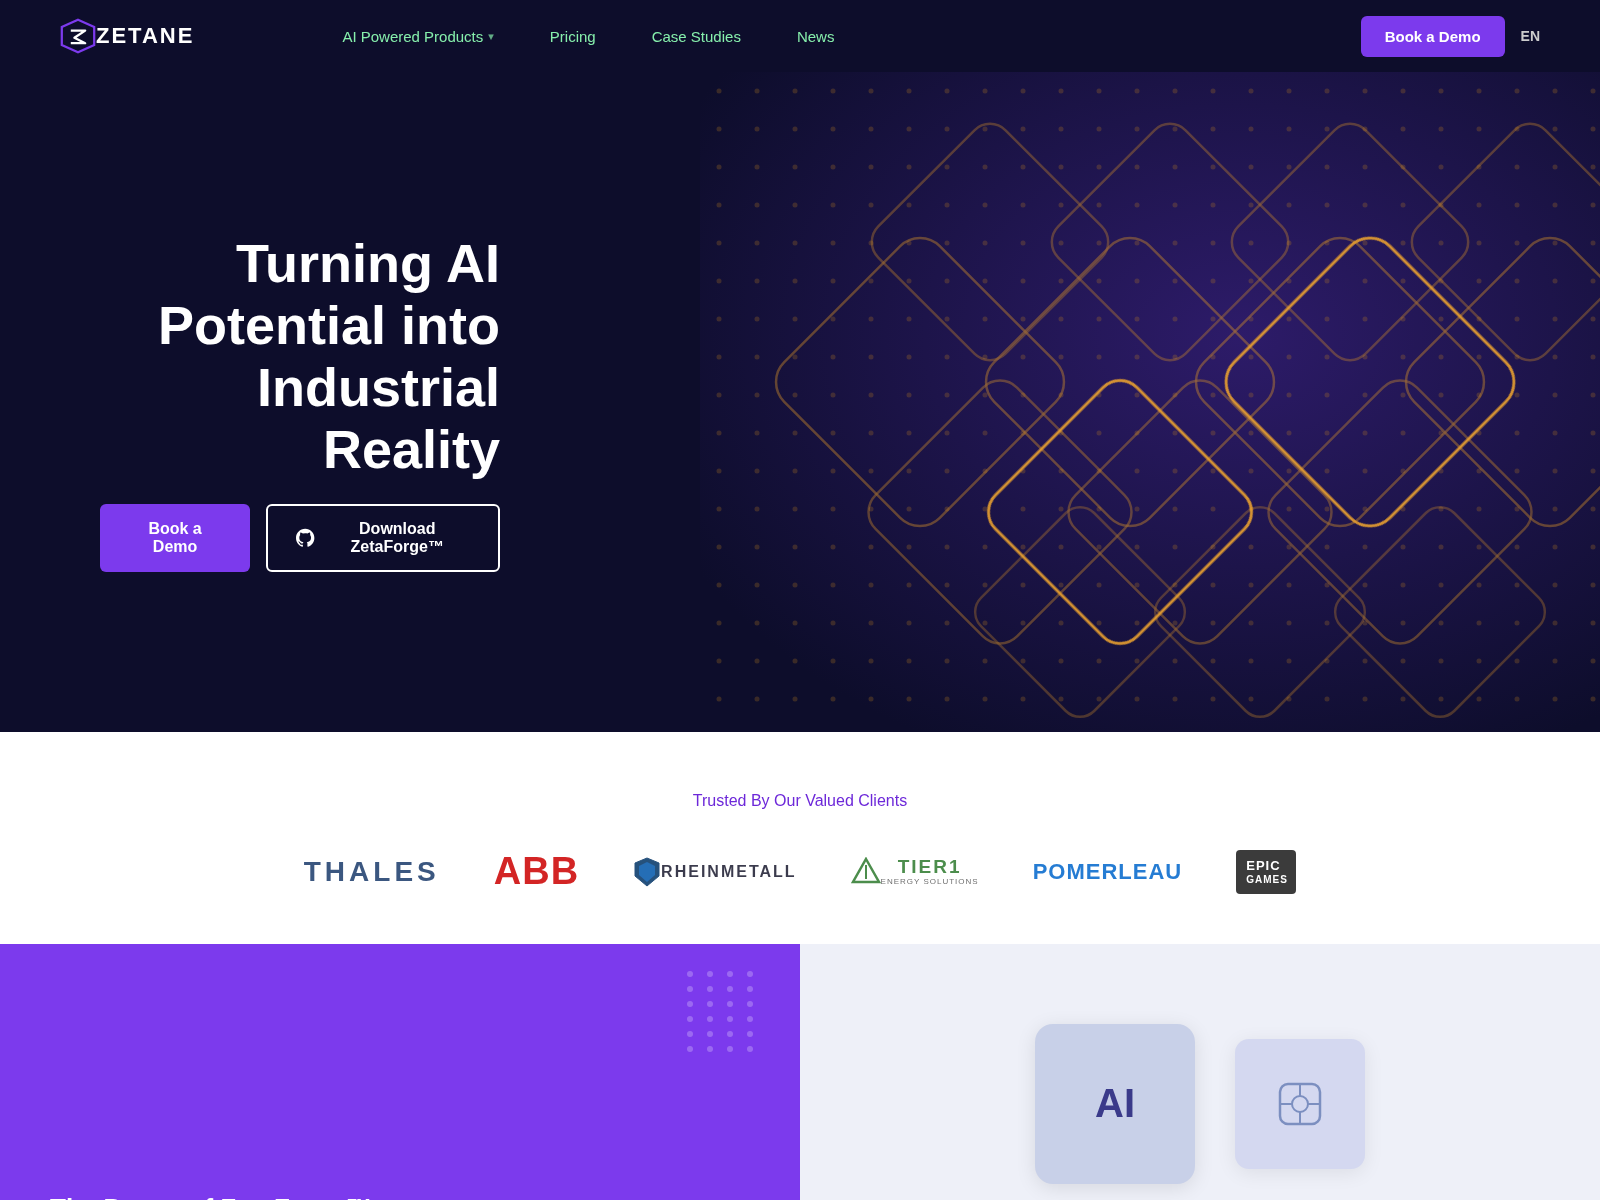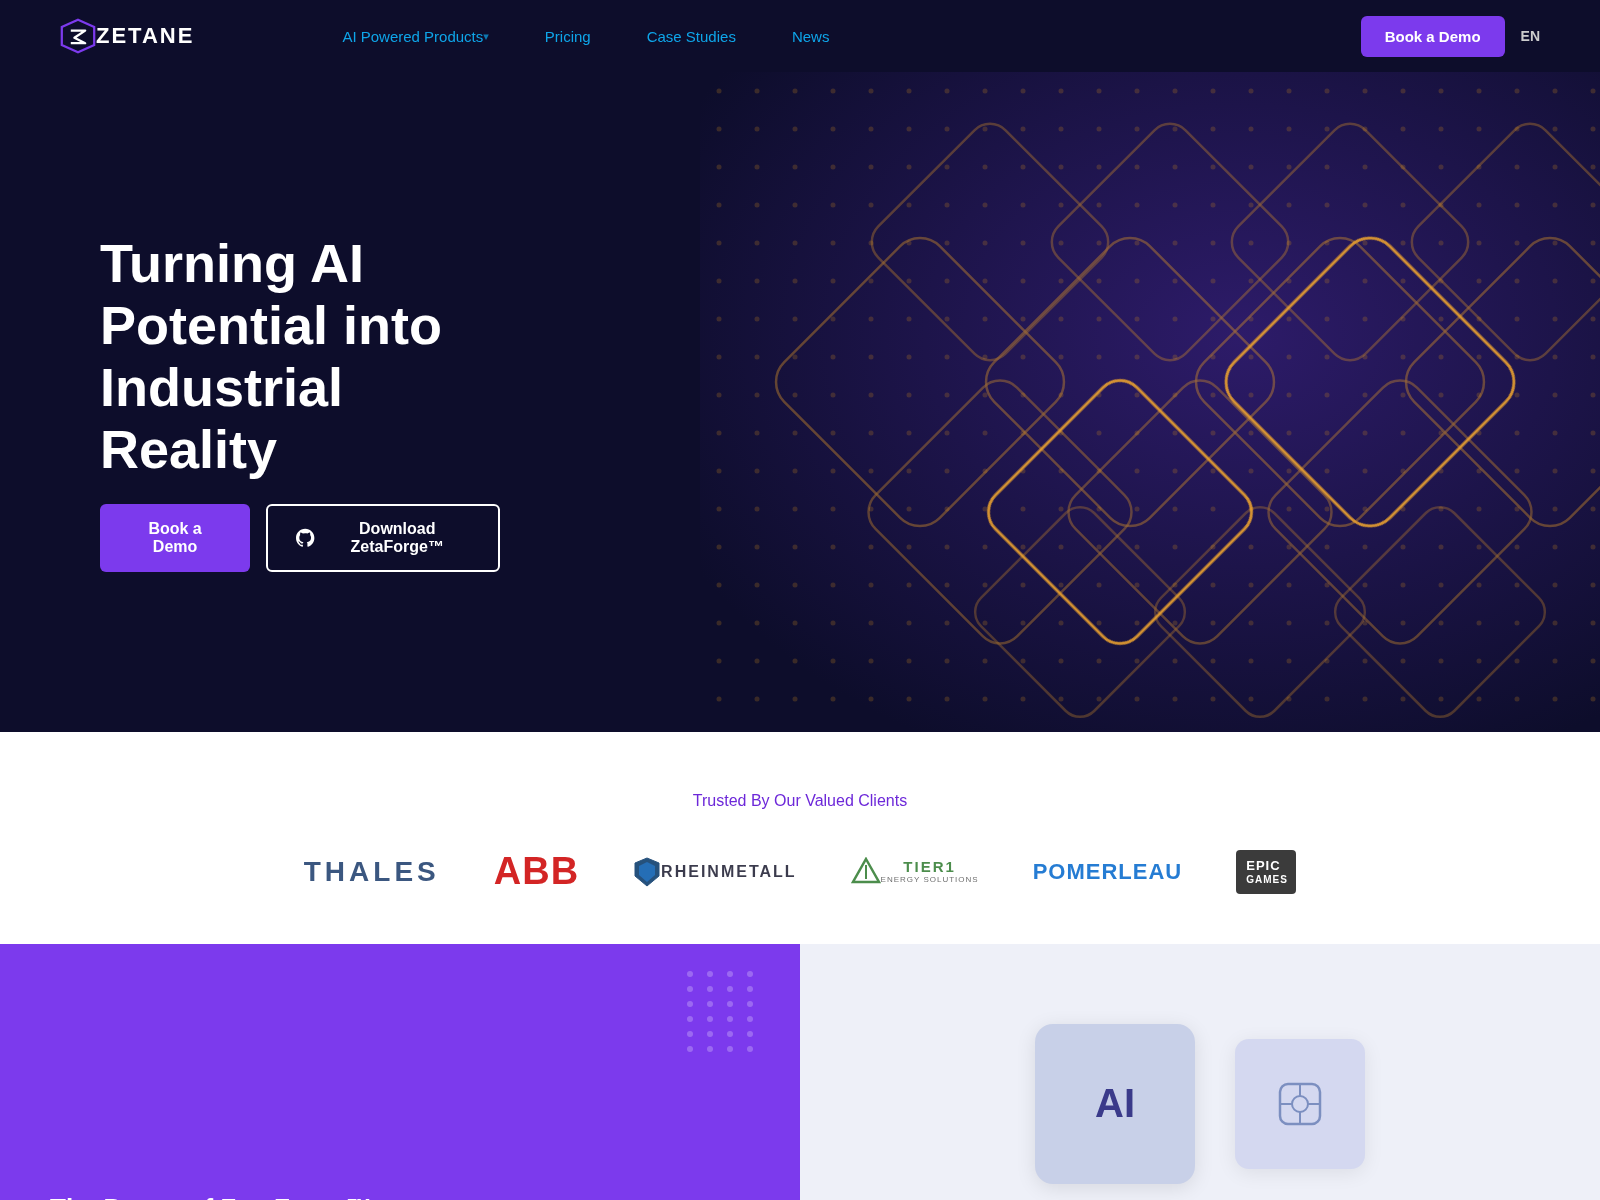--- a/index.html
+++ b/index.html
@@ -31,27 +31,28 @@
       font-weight: 700;
       letter-spacing: 2px;
     }
     .nav-links {
       display: flex;
       align-items: center;
       gap: 0;
       flex: 1;
     }
     .nav-link {
-      color: #0ea5e9;
+      color: #86efac;
       text-decoration: none;
       font-size: 15px;
       padding: 0 28px;
       height: 72px;
       display: flex;
       align-items: center;
+      gap: 5px;
       cursor: pointer;
       transition: color 0.2s;
       white-space: nowrap;
     }
     .nav-link .chevron {
       font-size: 11px;
       opacity: 0.7;
     }
     .nav-right {
       display: flex;
@@ -94,20 +95,21 @@
       z-index: 10;
       padding: 0 100px;
       max-width: 600px;
     }
     .hero-title {
       color: #fff;
       font-size: 54px;
       font-weight: 800;
       line-height: 1.15;
       margin-bottom: 24px;
+      text-align: right;
     }
     .hero-subtitle {
       color: #b0b0cc;
       font-size: 17px;
       line-height: 1.6;
       margin-bottom: 40px;
       max-width: 480px;
     }
     .hero-buttons {
       display: flex;
@@ -410,21 +412,21 @@
       </svg>
       <span class="logo-rheinmetall" style="color:#1a1a2e; font-size:16px; font-weight:700; letter-spacing:2px;">RHEINMETALL</span>
     </div>
 
     <div class="client-logo">
       <svg class="tier1-icon" viewBox="0 0 30 30">
         <polygon points="15,2 28,25 2,25" fill="none" stroke="#2d7a2d" stroke-width="2.5"></polygon>
         <line x1="15" y1="8" x2="15" y2="22" stroke="#2d7a2d" stroke-width="2"></line>
       </svg>
       <div style="display:flex; flex-direction:column; line-height:1.1;">
-        <span style="font-size:15px; font-weight:900; color:#2d7a2d; letter-spacing:2px;">TIER1</span>
+        <span style="font-size:19px; font-weight:900; color:#2d7a2d; letter-spacing:2px;">TIER1</span>
         <span style="font-size:8px; color:#555; letter-spacing:1px;">ENERGY SOLUTIONS</span>
       </div>
     </div>
 
     <div class="client-logo">
       <span class="logo-pomerleau">POMERLEAU</span>
     </div>
 
     <div class="client-logo">
       <div class="logo-epic">

